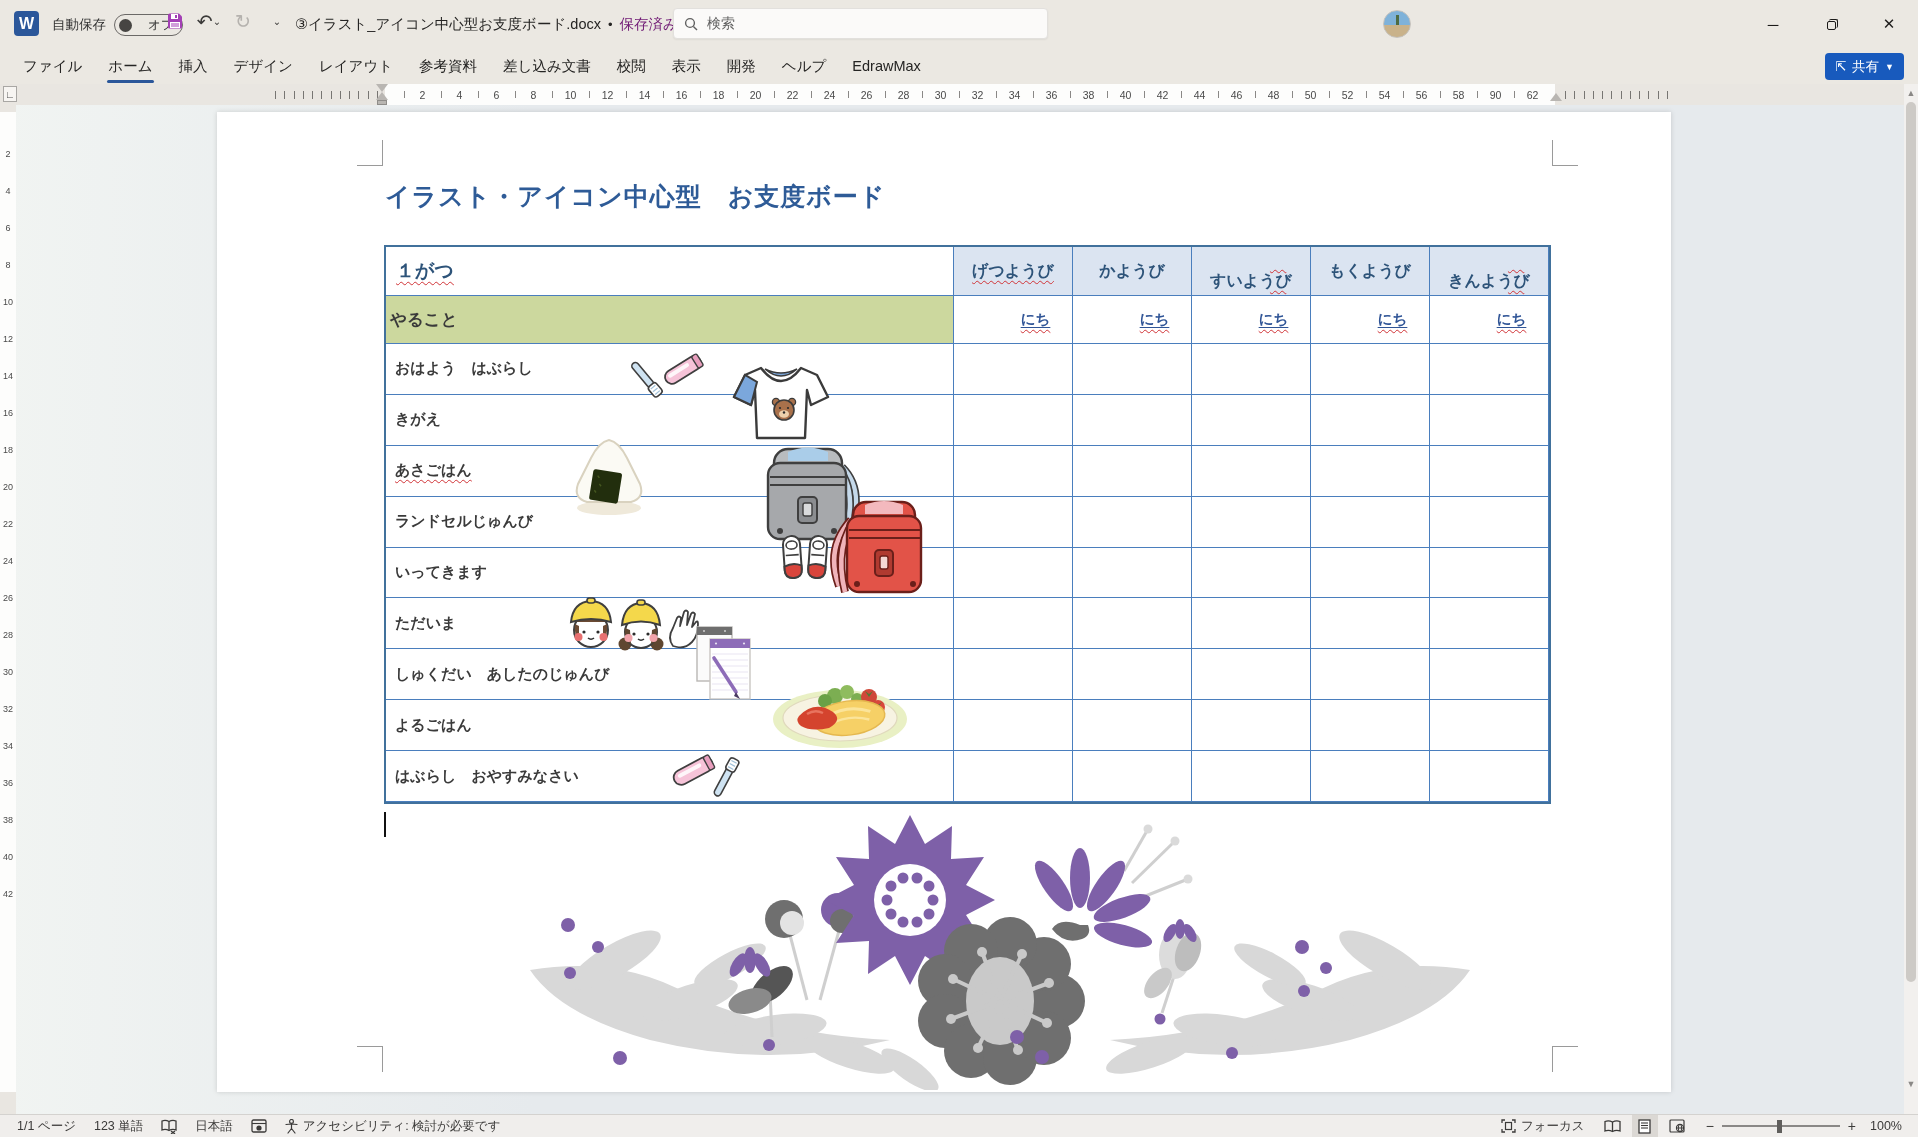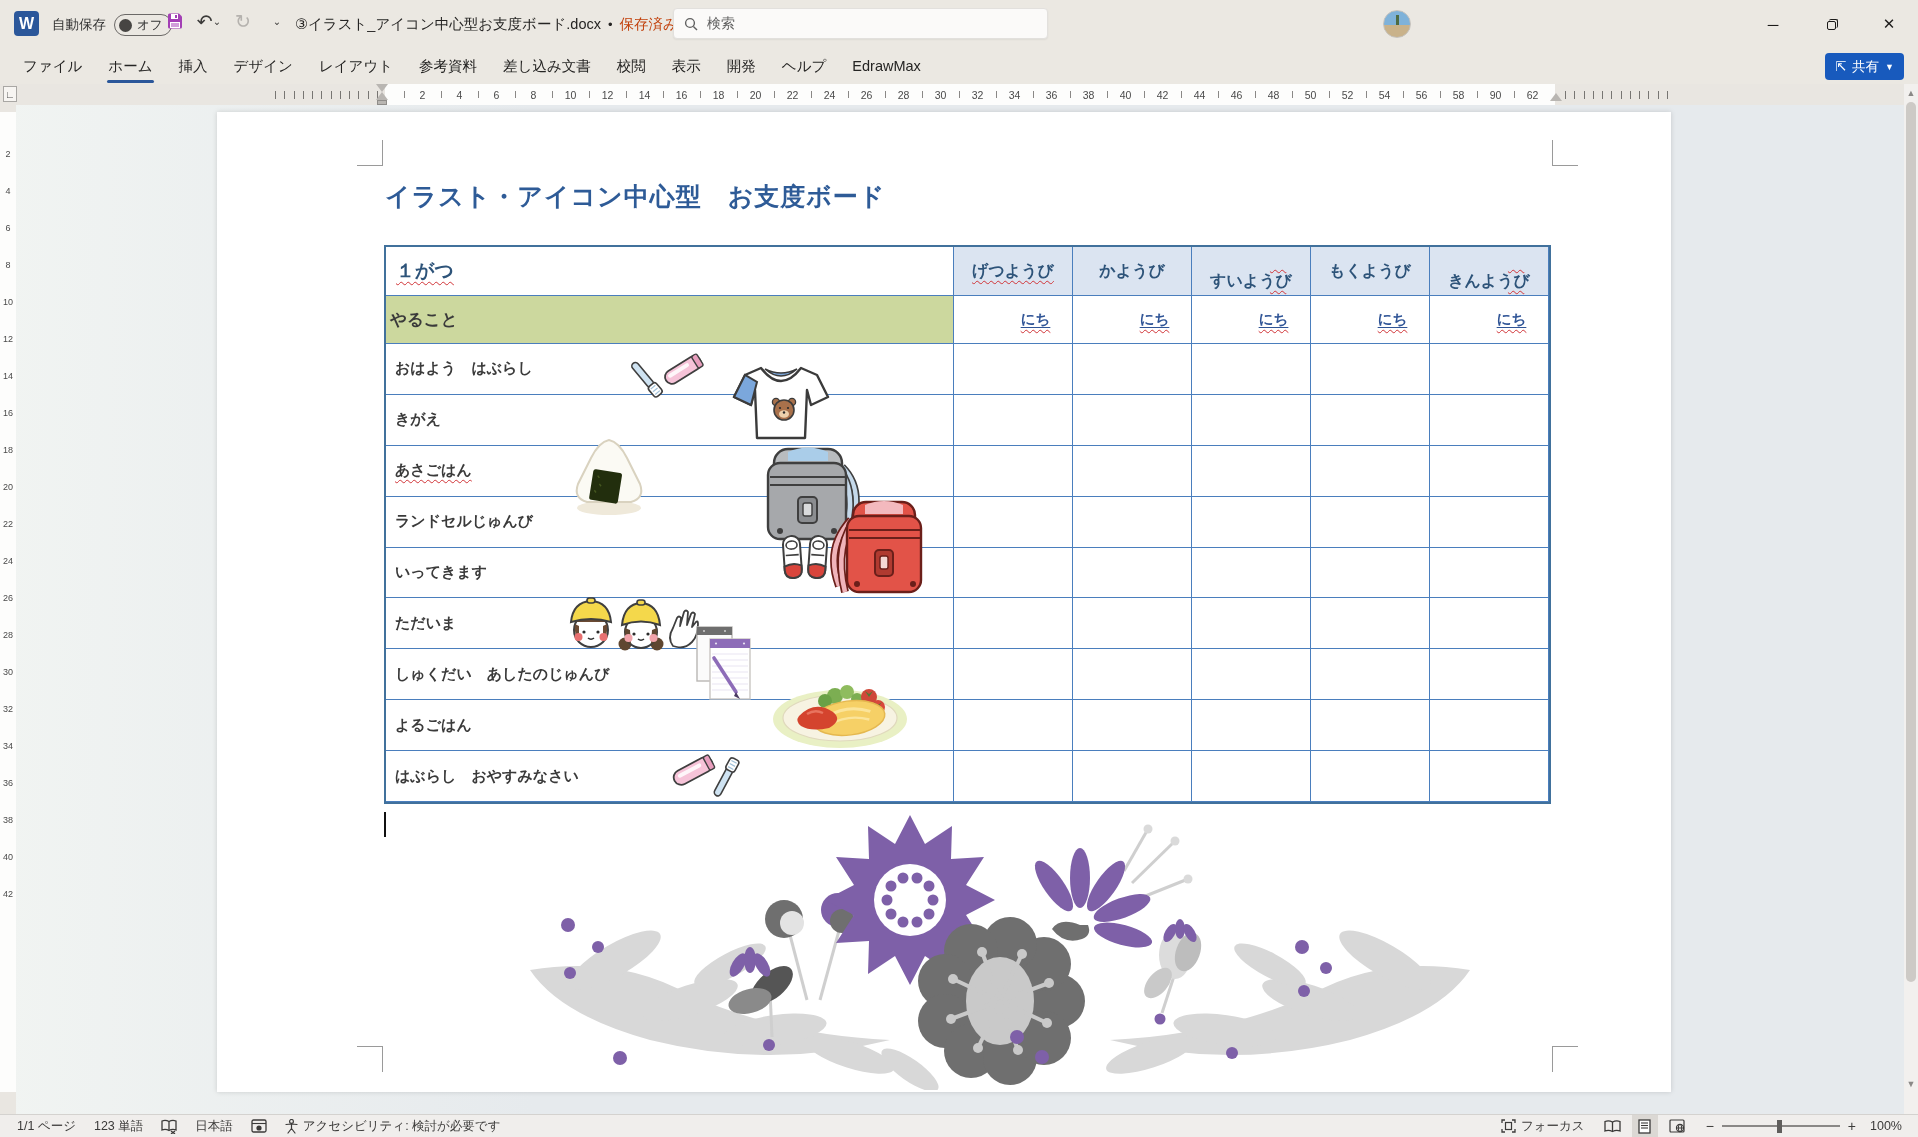--- a/index.html
+++ b/index.html
@@ -4,29 +4,29 @@
 <style>
   * { margin:0; padding:0; box-sizing:border-box; }
   html,body { width:1918px; height:1137px; overflow:hidden; }
   body { font-family:"Liberation Sans","DejaVu Sans",sans-serif; }
   .app { position:relative; width:1918px; height:1137px; background:#e8ebee; overflow:hidden; }
 
   
   .titlebar { position:absolute; left:0; top:0; width:100%; height:48px; background:#ebe8e2; display:flex; align-items:center; }
   .word-icon { position:absolute; left:14px; top:11px; width:25px; height:25px; background:#2b579a; border-radius:4px; color:#fff; font-weight:bold; font-size:16px; display:flex; align-items:center; justify-content:center; }
   .autosave { position:absolute; left:52px; top:14px; display:flex; align-items:center; gap:8px; font-size:13.5px; color:#333; }
-  .as-toggle { display:flex; align-items:center; gap:5px; border:1.5px solid #6b6967; border-radius:11px; height:22px; padding:0 8px 0 4px; background:#ebe8e2; font-size:12.5px; color:#333; cursor:pointer; }
+  .as-toggle { display:flex; align-items:center; gap:16px; border:1.5px solid #6b6967; border-radius:11px; height:22px; padding:0 8px 0 4px; background:#ebe8e2; font-size:12.5px; color:#333; cursor:pointer; }
   .as-knob { width:13px; height:13px; border-radius:50%; background:#474543; }
   .qat { position:absolute; left:165px; top:10px; display:flex; align-items:center; gap:14px; }
   .qat .icon16 { width:20px; height:22px; display:flex; align-items:center; justify-content:center; }
   .undo-glyph { font-size:19px; color:#3b3a39; }
   .redo-glyph { font-size:19px; color:#b5b2ae; }
   .chev { font-size:10px; color:#3b3a39; }
   .doc-title-wrap { position:absolute; left:295px; top:0; height:48px; display:flex; align-items:center; gap:7px; font-size:14.5px; color:#252423; }
-  .saved-dim { color:#c2410c; }
+  .saved-dim { color:#701a75; }
   .dot-sep { color:#252423; font-size:13px; }
   .searchbox { position:absolute; left:673px; top:8px; width:375px; height:31px; background:#fbfaf9; border:1px solid #e2e0dd; border-radius:4px; display:flex; align-items:center; padding:0 10px; gap:9px; box-shadow:0 1px 2px rgba(0,0,0,.06); }
   .searchbox .sicon { width:14px; height:14px; }
   .searchbox .stext { color:#616161; font-size:14px; }
   .avatar { position:absolute; left:1383px; top:10px; width:28px; height:28px; border-radius:50%; background:linear-gradient(180deg,#7fb2d9 0 55%, #c9b28a 55% 100%); border:1px solid #c5c2bd; overflow:hidden; }
   .avatar::after { content:""; position:absolute; left:12px; top:4px; width:3px; height:10px; background:#4e6b43; }
   .wctrl { position:absolute; top:0; height:48px; width:58px; display:flex; align-items:center; justify-content:center; color:#1b1a19; font-size:15px; cursor:pointer; }
   .wc-min { left:1744px; } .wc-max { left:1803px; } .wc-close { left:1860px; }
   .restore-glyph { position:relative; width:11px; height:11px; }
   .restore-glyph i { position:absolute; border:1.2px solid #1b1a19; }

